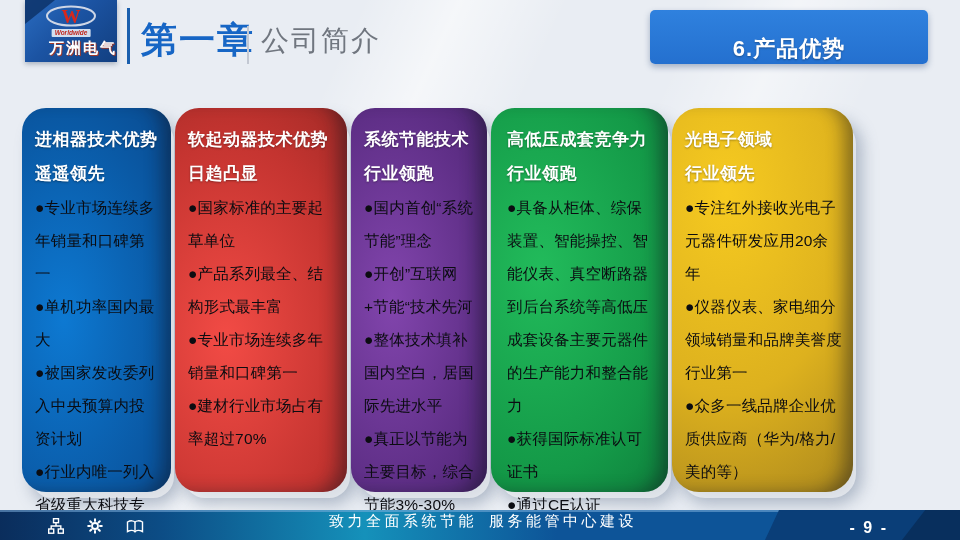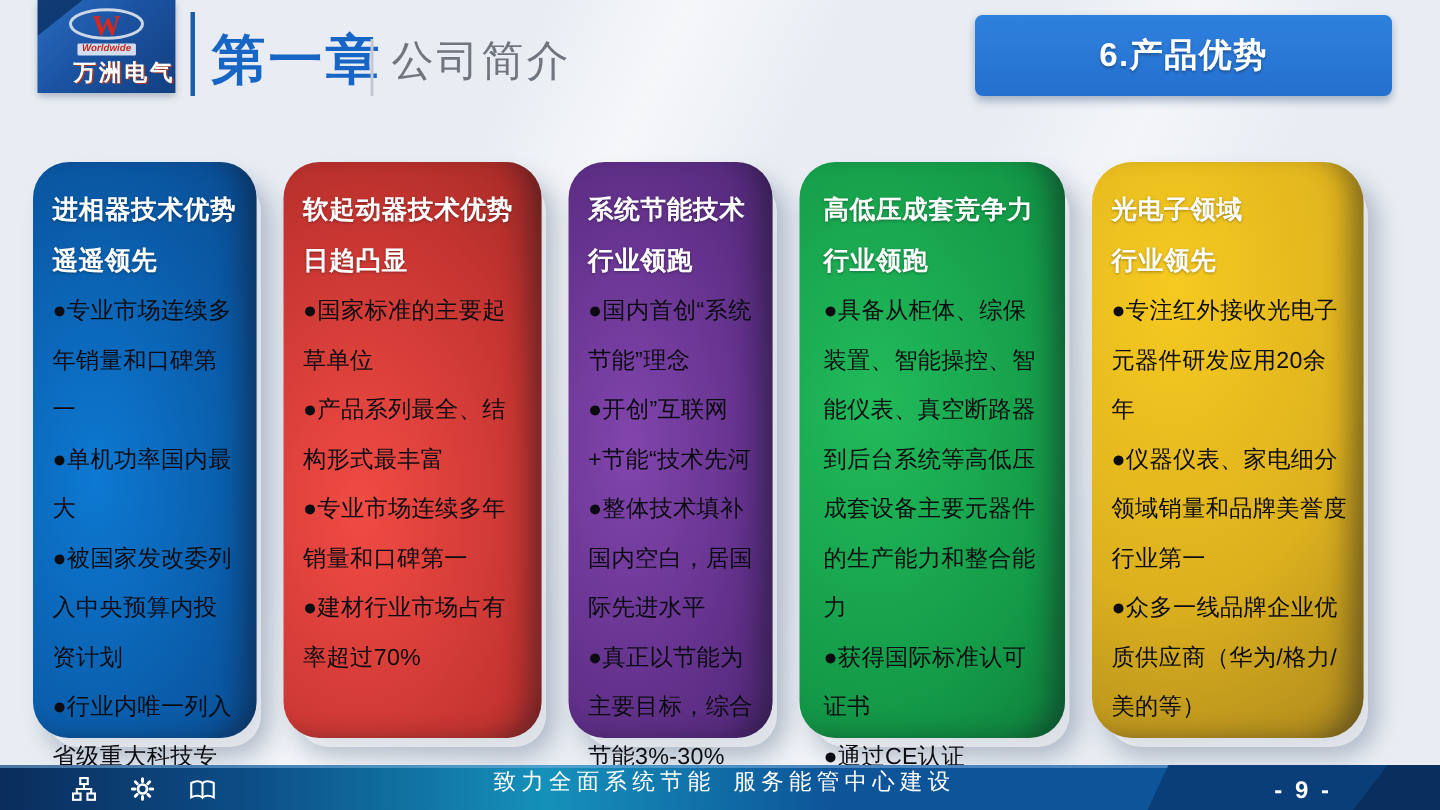--- a/index.html
+++ b/index.html
@@ -26,32 +26,32 @@
   .hdr-bar{position:absolute;left:127px;top:8px;width:3px;height:56px;background:#1a5fae;}
   .chapter{position:absolute;left:141px;top:16px;margin:0;font-size:36px;font-weight:700;
     color:#1766c5;letter-spacing:2px;}
   .vdiv{position:absolute;left:247px;top:26px;width:2px;height:38px;background:#c3c8d2;}
   .subtitle{position:absolute;left:261px;top:22px;margin:0;font-size:28px;font-weight:400;
     color:#70767f;letter-spacing:2px;text-align:center;}
 
   
   .badge{position:absolute;right:32px;top:10px;width:278px;height:54px;
     background:linear-gradient(180deg,#2f81de 0%,#2470cf 100%);
-    border-radius:5px;display:flex;align-items:center;justify-content:center;
+    border-radius:5px;display:flex;align-items:flex-end;justify-content:center;
     box-shadow:0 3px 6px rgba(30,60,110,.35);}
   .badge::before,.badge::after{content:"";position:absolute;top:3px;bottom:3px;width:17px;
     background:#1d5fb3;z-index:-1;}
   .badge::before{left:-13px;clip-path:polygon(0 16%,100% 0,100% 100%,0 84%);}
   .badge::after{right:-13px;clip-path:polygon(0 0,100% 16%,100% 84%,0 100%);}
   .badge span{color:#fff;font-size:22px;font-weight:700;letter-spacing:1px;
     text-shadow:0 1px 2px rgba(0,0,0,.3);}
 
   
   .cards{position:absolute;top:108px;left:0;right:0;height:384px;
-    display:flex;gap:18px;padding:0 14px 0 22px;box-sizing:border-box;}
+    display:flex;gap:4px;padding:0 14px 0 22px;box-sizing:border-box;}
   .card{border-radius:24px;box-sizing:border-box;padding:15px 11px 0 13px;position:relative;
     box-shadow:inset -14px -4px 18px -6px rgba(15,18,28,.45),
                6px 9px 0 -3px rgba(255,255,255,.55),
                9px 12px 16px rgba(80,100,130,.4);}
   .w1{width:149px;}.w2{width:172px;}.w3{width:136px;}.w4{width:177px;padding-left:16px;}.w5{width:181px;border-radius:27px;}
   .c-blue  {background:radial-gradient(130% 95% at 28% 55%,#0d79d2 0%,#0a5aa6 52%,#0a3f7e 100%);}
   .c-red   {background:radial-gradient(130% 95% at 30% 60%,#f24b45 0%,#c43430 55%,#8c2420 100%);}
   .c-purple{background:radial-gradient(130% 95% at 30% 50%,#8245ad 0%,#5f2f87 52%,#3f1f61 100%);}
   .c-green {background:radial-gradient(130% 95% at 28% 42%,#22bb5b 0%,#149a48 55%,#0b6d34 100%);}
   .c-yellow{background:radial-gradient(150% 110% at 30% 22%,#f6ca20 0%,#ddb11e 48%,#96761d 100%);}

